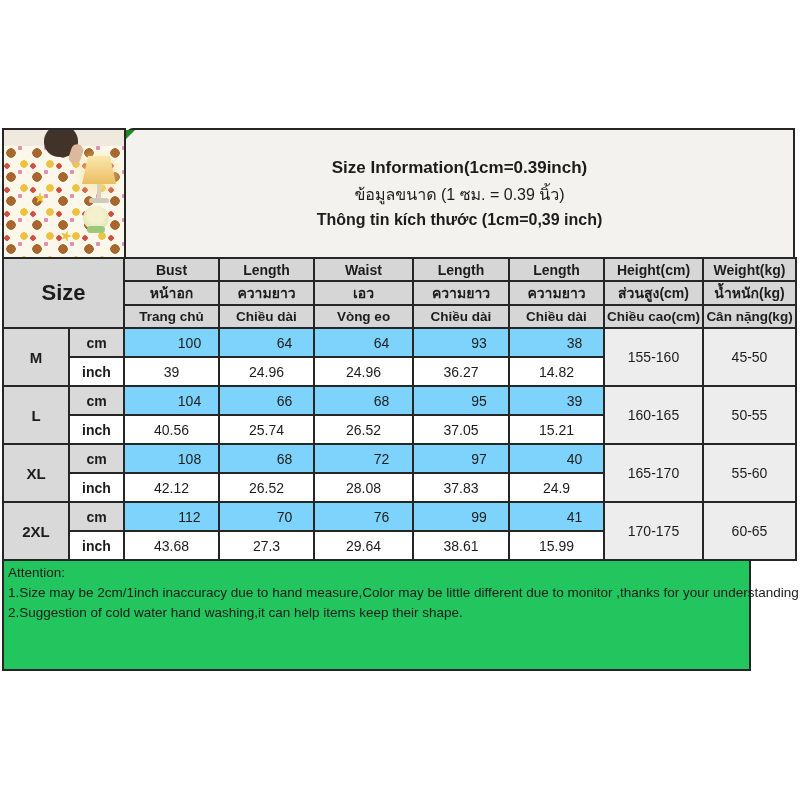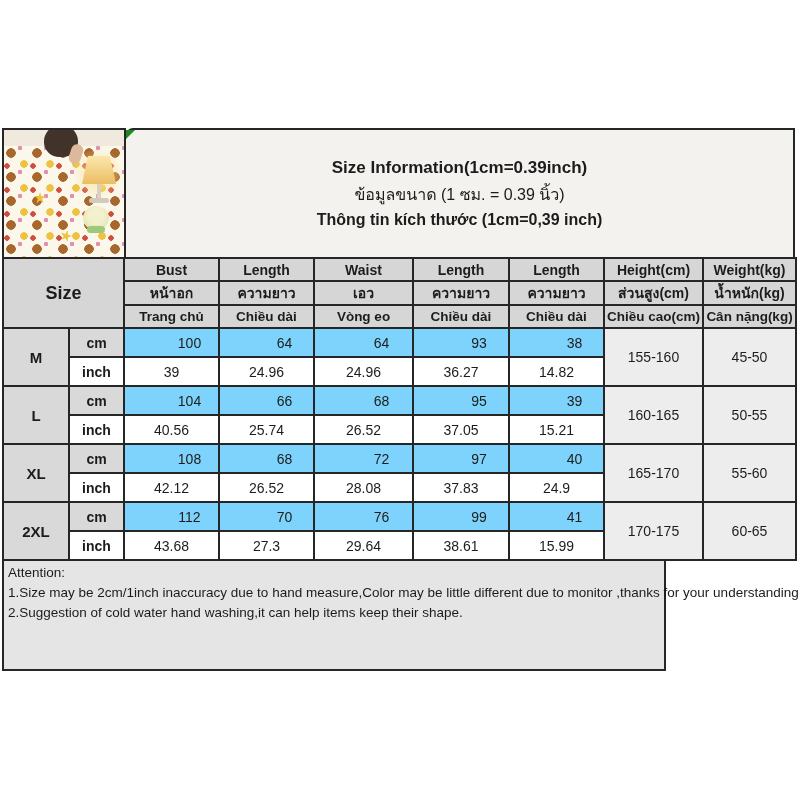--- a/index.html
+++ b/index.html
@@ -48,31 +48,31 @@
   .t1{font-size:17px;font-weight:bold;}
   .t2{font-size:16px;font-weight:normal;}
   .t3{font-size:16px;font-weight:bold;}
 
   
   table.size-table{width:793px;table-layout:fixed;border-collapse:collapse;}
   .size-table td{border:2px solid #262626;text-align:center;vertical-align:middle;
        font-size:14px;padding:0;overflow:hidden;white-space:nowrap;}
   tr.hdr td{height:21px;background:#d6d6d6;font-weight:bold;}
   tr.hdr td.vi-h{font-size:13.5px;}
-  td.size-big{background:#d6d6d6;font-size:18px;font-weight:bold;}
+  td.size-big{background:#d6d6d6;font-size:22px;font-weight:bold;}
   tr.data td{height:27px;}
   td.size-label{background:#d9d9d9;font-weight:bold;font-size:15px;}
   td.unit{background:#d9d9d9;font-weight:bold;}
   tr.cm-row td.val{background:#7dd3fc;padding-left:36px;}
   tr.inch-row td{background:#ffffff;border-radius:7px;}
   tr.inch-row td.unit{background:#ffffff;}
   td.merged{background:#ededed;}
 
   
-  .attention{box-sizing:border-box;width:664px;height:110px;background:#e5e5e5;
+  .attention{box-sizing:border-box;width:749px;height:110px;background:#22c55e;
        border:2px solid #262626;border-top:none;padding:2px 4px;}
   .attention div{font-size:13.5px;line-height:20px;white-space:nowrap;}
 </style>
 </head>
 <body>
 
 <div class="page">
   <div class="sheet">
 
     <div class="top-row">

